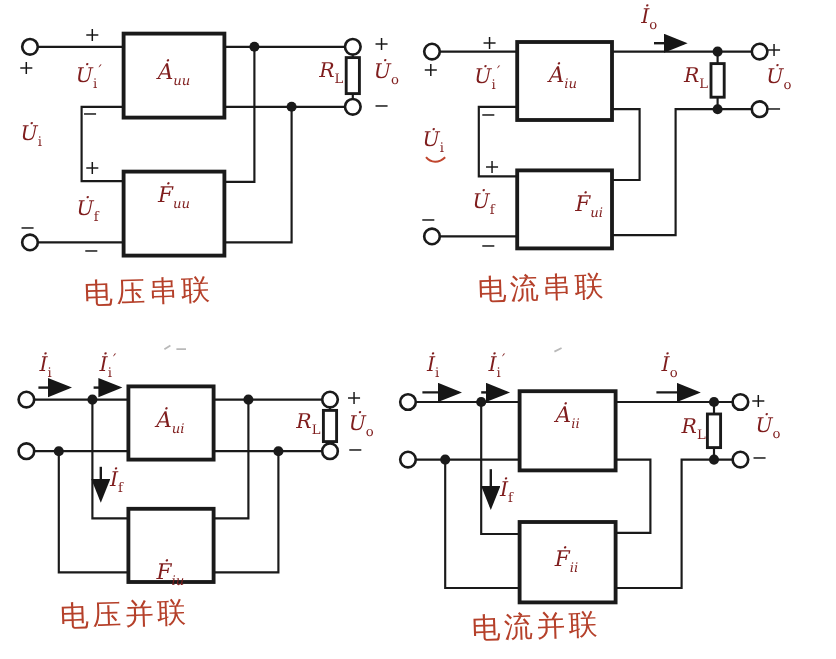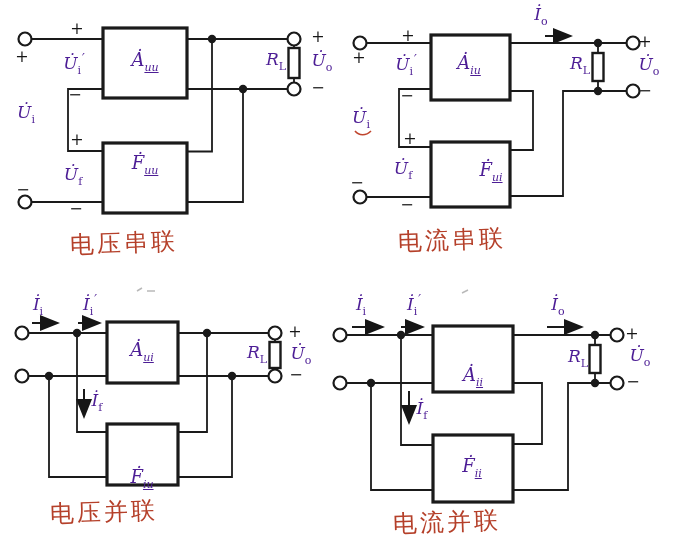--- a/index.html
+++ b/index.html
@@ -1,23 +1,23 @@
 <!DOCTYPE html>
 <html><head>
 <meta charset="utf-8">
 <style>
   html,body{margin:0;padding:0;background:#ffffff;}
   .stage{position:relative;width:697px;height:549px;background:#ffffff;overflow:hidden;
          font-family:"DejaVu Serif","Liberation Serif",serif;}
   svg{position:absolute;left:0;top:0;}
   .lbl{position:absolute;transform:translate(-50%,-50%);
-       font-style:italic;font-size:17px;color:#4c1d95;white-space:nowrap;line-height:1;}
+       font-style:italic;font-size:17px;color:#7f1d1d;white-space:nowrap;line-height:1;}
   .lbl.big{font-size:18px;}
   .lbl sub{font-size:11px;font-style:normal;vertical-align:-5px;line-height:1;}
-  .lbl sub.it{font-style:italic;text-decoration:underline;}
+  .lbl sub.it{font-style:italic;}
   .lbl .prime{font-size:12px;vertical-align:6px;margin-left:1px;}
   .sign{position:absolute;transform:translate(-50%,-50%);
         font-size:16px;font-style:normal;color:#161616;line-height:1;}
   .caption{position:absolute;transform:translate(-50%,-50%) rotate(-2deg);
         font-family:"DejaVu Sans","Liberation Sans",sans-serif;
         font-size:24px;color:#b5402a;letter-spacing:3px;white-space:nowrap;line-height:1;}
 </style>
 </head>
 <body>
 
@@ -145,21 +145,21 @@
 <span class="lbl" style="left:257px;top:354px"><span>R</span><sub>L</sub></span>
 <span class="sign" style="left:295px;top:332px">+</span>
 <span class="lbl" style="left:301px;top:355px"><span>U̇</span><sub>o</sub></span>
 <span class="sign" style="left:296px;top:375px">−</span>
 <span class="caption" style="left:104px;top:512px">电压并联</span>
 
 <span class="lbl" style="left:361px;top:306px"><span>İ</span><sub>i</sub></span>
 <span class="lbl" style="left:414px;top:305px"><span>İ</span><sub>i</sub><span class="prime">′</span></span>
 <span class="lbl" style="left:558px;top:306px"><span>İ</span><sub>o</sub></span>
 <span class="lbl" style="left:422px;top:410px"><span>İ</span><sub>f</sub></span>
-<span class="lbl big" style="left:473px;top:377px"><span>Ȧ</span><sub class="it">ii</sub></span>
+<span class="lbl big" style="left:473px;top:348px"><span>Ȧ</span><sub class="it">ii</sub></span>
 <span class="lbl big" style="left:472px;top:468px"><span>Ḟ</span><sub class="it">ii</sub></span>
 <span class="lbl" style="left:578px;top:358px"><span>R</span><sub>L</sub></span>
 <span class="sign" style="left:632px;top:334px">+</span>
 <span class="lbl" style="left:640px;top:357px"><span>U̇</span><sub>o</sub></span>
 <span class="sign" style="left:633px;top:382px">−</span>
 <span class="caption" style="left:447px;top:522px">电流并联</span>
 
 </div>
 
 </body></html>

